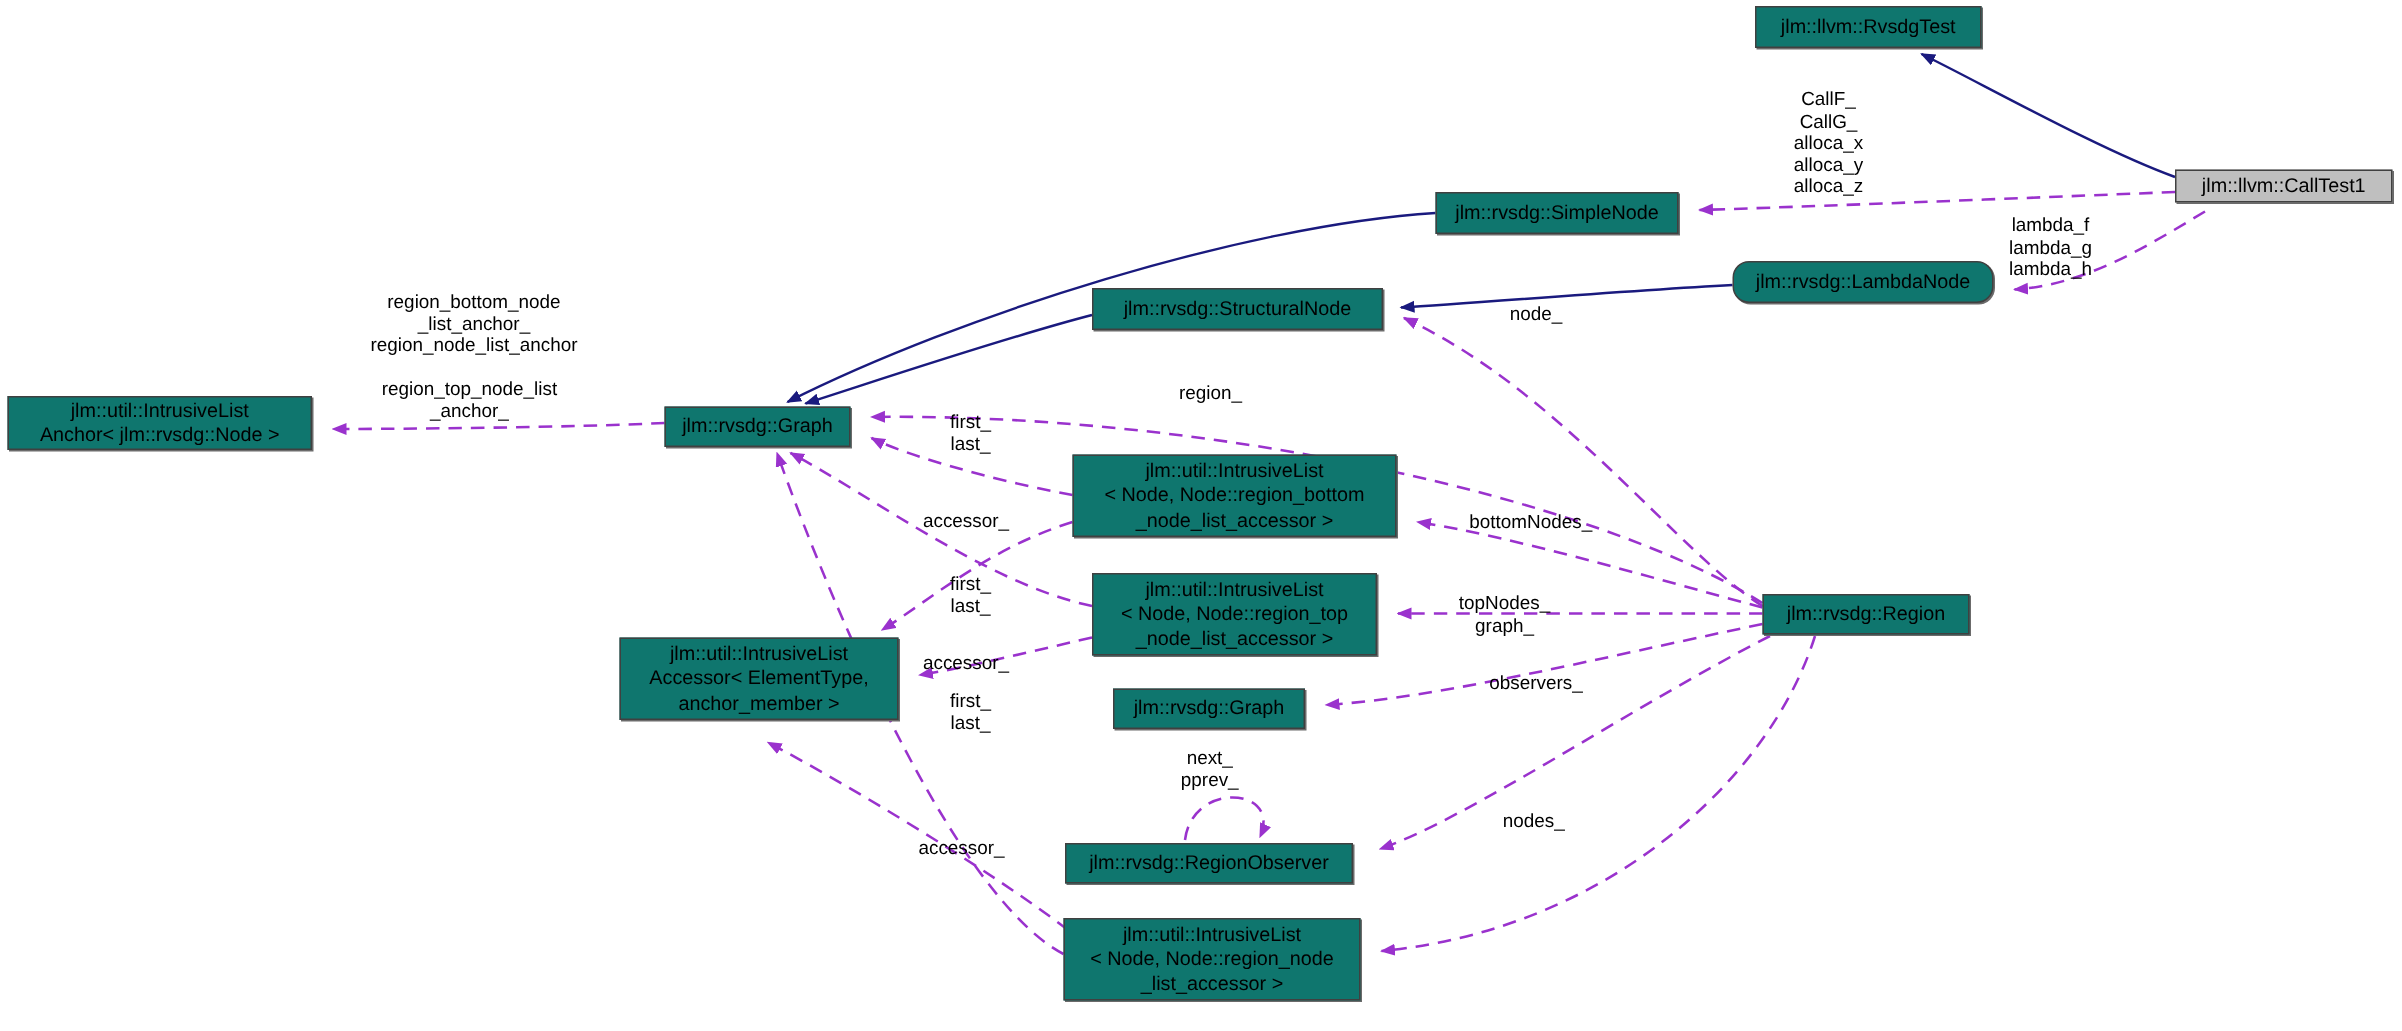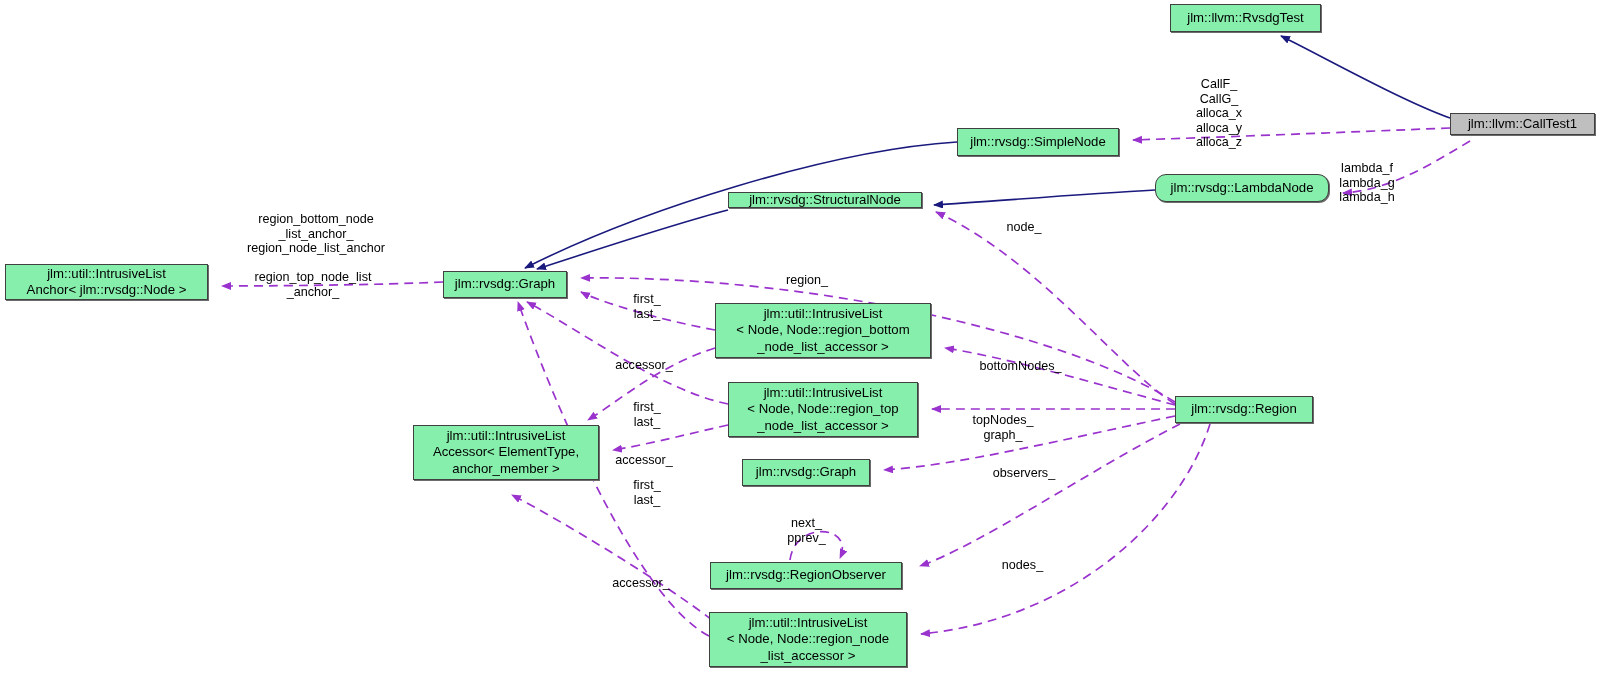--- a/index.html
+++ b/index.html
@@ -22,21 +22,21 @@
     left: 0;
     top: 0;
     width: 1601px;
     height: 687px;
     pointer-events: none;
   }
   .node-box {
     position: absolute;
     box-sizing: border-box;
     border: 1px solid #404040;
-    background: #86efac;
+    background: #0f766e;
     color: #000000;
     font-size: 13.2px;
     line-height: 16.5px;
     text-align: center;
     display: flex;
     flex-direction: column;
     align-items: center;
     justify-content: center;
     white-space: pre;
     box-shadow: 1px 1px 0 0 #6b6b6b;
@@ -48,21 +48,20 @@
     display: block;
   }
   .edge-label {
     position: absolute;
     font-size: 12.6px;
     line-height: 14.6px;
     color: #000000;
     text-align: center;
     white-space: pre;
     pointer-events: none;
-    margin-top: 18px;
   }
 </style>
 </head>
 <body>
 
 <div id="diagram">
 
   <svg id="edges" viewBox="0 0 1601 687" xmlns="http://www.w3.org/2000/svg">
     <defs>
       <marker id="arrow-inherit" markerWidth="10" markerHeight="10" refX="9" refY="4" orient="auto" markerUnits="userSpaceOnUse">
@@ -99,21 +98,21 @@
       <path d="M712,620 C660,580 560,520 512,495" marker-end="url(#arrow-use)"></path>
       <path d="M790,560 C795,520 855,525 840,558" marker-end="url(#arrow-use)"></path>
     </g>
   </svg>
 
   <div id="nodes-layer">
       <div class="node-box" style="left: 1170px; top: 4px; width: 151px; height: 28px;"><span class="nb-line">jlm::llvm::RvsdgTest</span></div>
       <div class="node-box highlight" style="left: 1450px; top: 113px; width: 145px; height: 22px;"><span class="nb-line">jlm::llvm::CallTest1</span></div>
       <div class="node-box" style="left: 957px; top: 128px; width: 162px; height: 28px;"><span class="nb-line">jlm::rvsdg::SimpleNode</span></div>
       <div class="node-box" style="left: 1155px; top: 174px; width: 174px; height: 28px; border-radius: 11px;"><span class="nb-line">jlm::rvsdg::LambdaNode</span></div>
-      <div class="node-box" style="left: 728px; top: 192px; width: 194px; height: 16px; text-align: right;"><span class="nb-line">jlm::rvsdg::StructuralNode</span></div>
+      <div class="node-box" style="left: 728px; top: 192px; width: 194px; height: 28px; text-align: right;"><span class="nb-line">jlm::rvsdg::StructuralNode</span></div>
       <div class="node-box" style="left: 5px; top: 264px; width: 203px; height: 36px;"><span class="nb-line">jlm::util::IntrusiveList</span><span class="nb-line">Anchor&lt; jlm::rvsdg::Node &gt;</span></div>
       <div class="node-box" style="left: 443px; top: 271px; width: 124px; height: 27px;"><span class="nb-line">jlm::rvsdg::Graph</span></div>
       <div class="node-box" style="left: 715px; top: 303px; width: 216px; height: 55px;"><span class="nb-line">jlm::util::IntrusiveList</span><span class="nb-line">&lt; Node, Node::region_bottom</span><span class="nb-line">_node_list_accessor &gt;</span></div>
       <div class="node-box" style="left: 728px; top: 382px; width: 190px; height: 55px;"><span class="nb-line">jlm::util::IntrusiveList</span><span class="nb-line">&lt; Node, Node::region_top</span><span class="nb-line">_node_list_accessor &gt;</span></div>
       <div class="node-box" style="left: 1175px; top: 396px; width: 138px; height: 27px;"><span class="nb-line">jlm::rvsdg::Region</span></div>
       <div class="node-box" style="left: 413px; top: 425px; width: 186px; height: 55px;"><span class="nb-line">jlm::util::IntrusiveList</span><span class="nb-line">Accessor&lt; ElementType,</span><span class="nb-line">anchor_member &gt;</span></div>
       <div class="node-box" style="left: 742px; top: 459px; width: 128px; height: 27px;"><span class="nb-line">jlm::rvsdg::Graph</span></div>
       <div class="node-box" style="left: 710px; top: 562px; width: 192px; height: 27px;"><span class="nb-line">jlm::rvsdg::RegionObserver</span></div>
       <div class="node-box" style="left: 709px; top: 612px; width: 198px; height: 55px;"><span class="nb-line">jlm::util::IntrusiveList</span><span class="nb-line">&lt; Node, Node::region_node</span><span class="nb-line">_list_accessor &gt;</span></div>
     </div>

